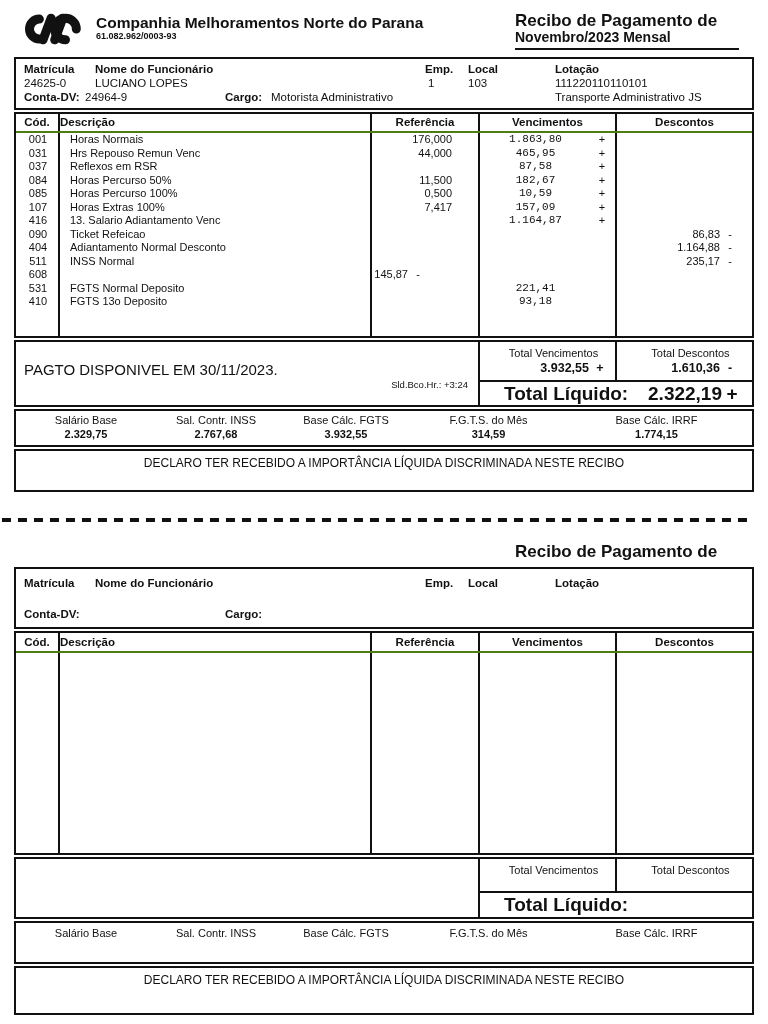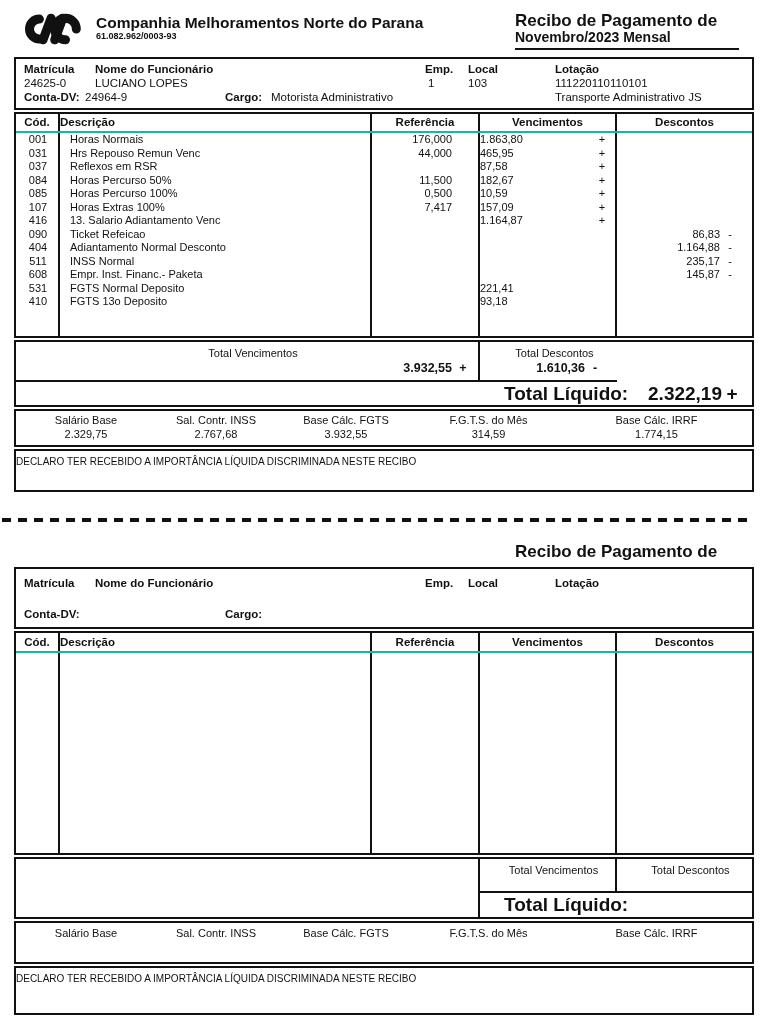--- a/index.html
+++ b/index.html
@@ -30,37 +30,37 @@
   .erow span { position:absolute; top:0; white-space:nowrap; }
   .lbl { font-weight:700; }
   .p-mat { left:8px; } .p-nome { left:79px; } .p-emp { left:409px; }
   .p-local { left:452px; } .p-lot { left:539px; }
   .p-empval { left:412px; } .p-contaval { left:69px; }
   .p-cargolab { left:209px; } .p-cargoval { left:255px; }
 
   
   .table-box { border:2px solid #111; margin-top:2px; }
   .thead { display:flex; height:17px; line-height:17px; font-weight:700;
-    font-size:11.5px; border-bottom:2px solid #14b8a6; }
+    font-size:11.5px; border-bottom:2px solid #4d7c0f; }
   .thead.tall2 { height:18px; line-height:18px; }
   .th { box-sizing:border-box; border-right:2px solid #111; text-align:center; }
   .th-cod { width:44px; } .th-desc { width:312px; text-align:left; }
   .th-ref { width:108px; } .th-venc { width:137px; }
   .th-desc2 { width:135px; border-right:none; }
   .tbody { position:relative; }
   .tbody.h1 { height:203px; } .tbody.h2 { height:200px; }
   .vline { position:absolute; top:0; bottom:0; width:2px; background:#111; }
   .vl-1 { left:42px; } .vl-2 { left:354px; } .vl-3 { left:462px; } .vl-4 { left:599px; }
   .trow { display:flex; height:13.5px; line-height:13.5px; font-size:11px; }
   .tc { box-sizing:border-box; }
   .tc-cod { width:44px; text-align:center; }
   .tc-desc { width:312px; padding-left:10px; }
   .tc-ref { width:108px; text-align:right; padding-right:28px; }
   .tc-venc { width:137px; display:flex; padding-right:4px; }
-  .tc-venc .num { flex:1; text-align:left; }
+  .tc-venc .num { flex:1; text-align:center;font-family:Liberation Mono, monospace; }
   .tc-venc .sign { width:22px; text-align:center; }
   .tc-desc2 { width:135px; display:flex; padding-right:12px; }
   .tc-desc2 .num { flex:1; text-align:right; }
   .tc-desc2 .sign { width:20px; text-align:center; }
 
   
   .totals-box { border:2px solid #111; margin-top:2px; display:grid;
     grid-template-columns:464px 137px 135px; }
   .totals-box.s1 { grid-template-rows:40px 23px; }
   .totals-box.s2 { grid-template-rows:34px 24px; }
@@ -84,25 +84,25 @@
   .liq-sign { width:20px; text-align:center; margin-right:10px; }
 
   
   .summary-box { border:2px solid #111; margin-top:2px; display:flex;
     padding:3px 0 4px; font-size:11px; }
   .summary-box.s2 { padding:4px 0 8px; }
   .sum-col { text-align:center; }
   .sc-1 { width:140px; } .sc-2 { width:120px; } .sc-3 { width:140px; }
   .sc-4 { width:145px; } .sc-5 { width:191px; }
   .sum-label { line-height:13px; }
-  .sum-value { font-weight:400; line-height:14px; min-height:14px; }
-
-  
-  .decl-box { border:2px solid #111; margin-top:2px; text-align:left;
-    font-size:10px; padding-top:5px; }
+  .sum-value { font-weight:700; line-height:14px; min-height:14px; }
+
+  
+  .decl-box { border:2px solid #111; margin-top:2px; text-align:center;
+    font-size:12px; padding-top:5px; }
   .decl-box.s1 { height:34px; }
   .decl-box.s2 { height:40px; }
 
   
   .dash-sep { width:768px; height:4px; margin:26px 0 20px -14px;
     background:repeating-linear-gradient(90deg,#111 0 9px,transparent 9px 16px); }
 
   
   .r2-head { position:relative; height:20px; margin-bottom:5px; }
   .r2-title { position:absolute; left:501px; top:0; font-size:17px;
@@ -298,21 +298,20 @@
               <span class="num"></span>
               <span class="sign"></span>
             </span>
             <span class="tc tc-desc2">
               <span class="num">235,17</span>
               <span class="sign">-</span>
             </span>
           </div>
           <div class="trow">
             <span class="tc tc-cod">608</span>
-            <span class="tc tc-desc">Empr. Inst. Financ.- Paketa</span>
             <span class="tc tc-ref"></span>
             <span class="tc tc-venc">
               <span class="num"></span>
               <span class="sign"></span>
             </span>
             <span class="tc tc-desc2">
               <span class="num">145,87</span>
               <span class="sign">-</span>
             </span>
           </div>
@@ -339,20 +338,24 @@
             </span>
             <span class="tc tc-desc2">
               <span class="num"></span>
               <span class="sign"></span>
             </span>
           </div>
         </div>
     </div>
 
     <div class="totals-box s1">
+      <div class="cell-note">
+        <div class="note-text">PAGTO DISPONIVEL EM 30/11/2023.</div>
+        <div class="saldo-text">Sld.Bco.Hr.: +3:24</div>
+      </div>
       <div class="cell-tv">
         <div class="tot-label">Total Vencimentos</div>
         <div class="tot-val">
           <span class="num">3.932,55</span>
           <span class="sign">+</span>
         </div>
       </div>
       <div class="cell-td">
         <div class="tot-label">Total Descontos</div>
         <div class="tot-val">

